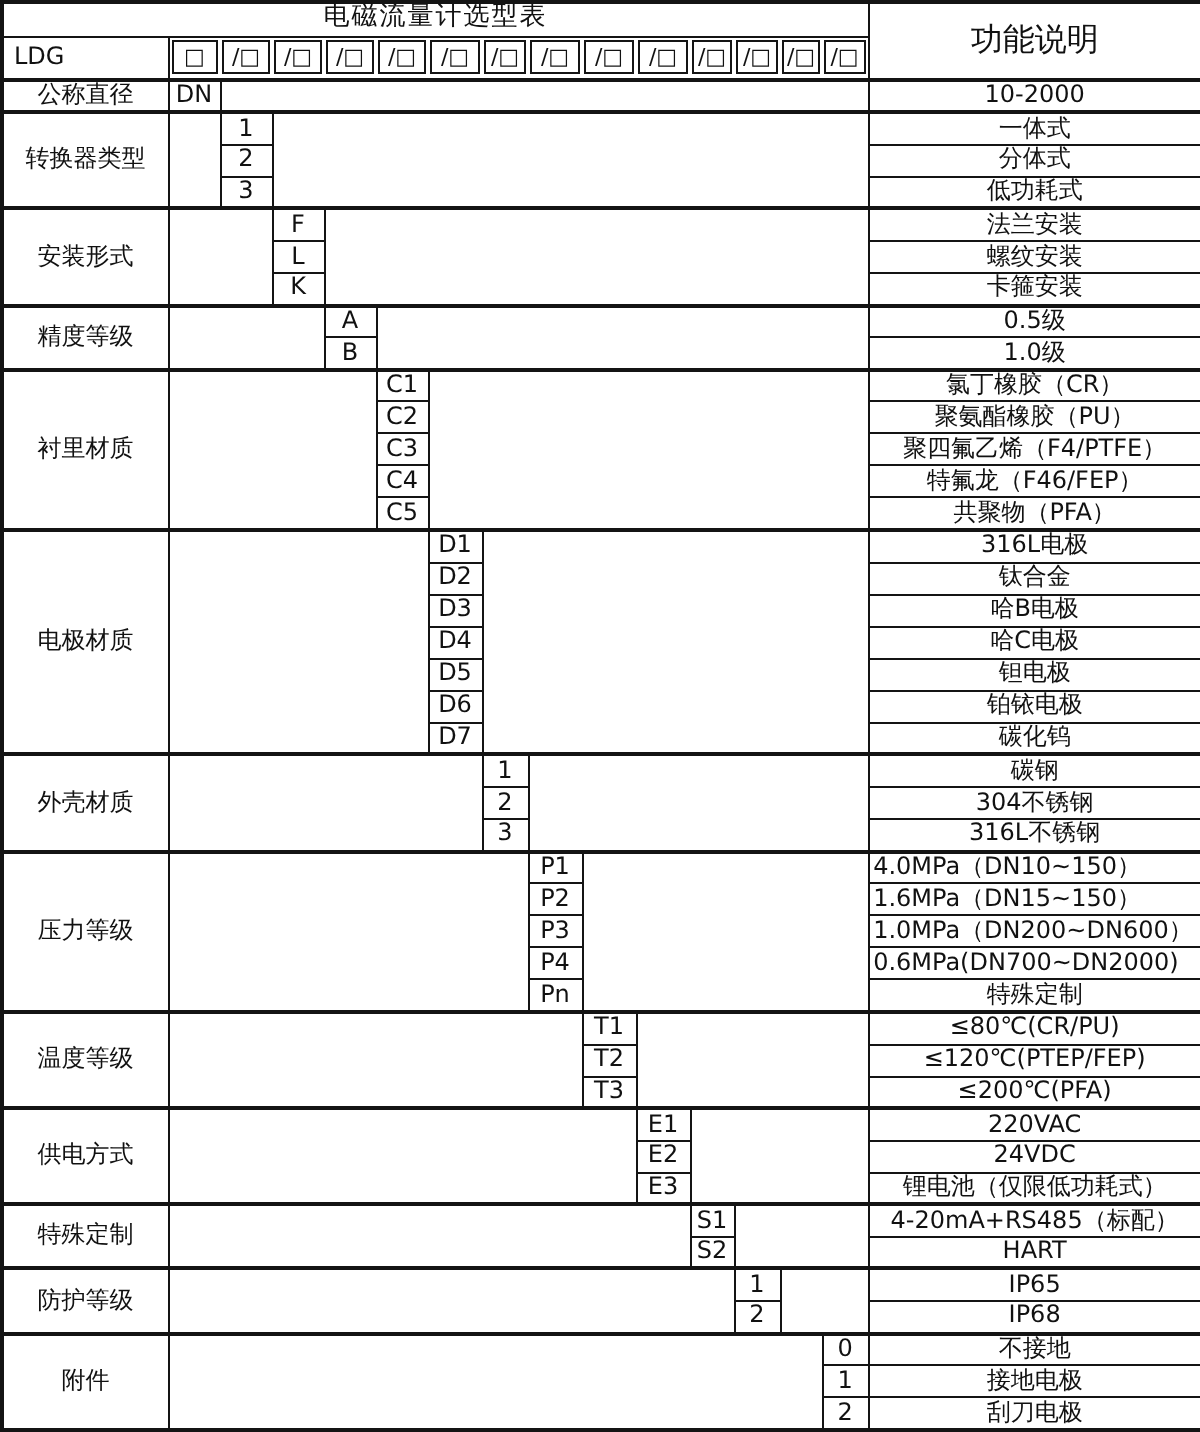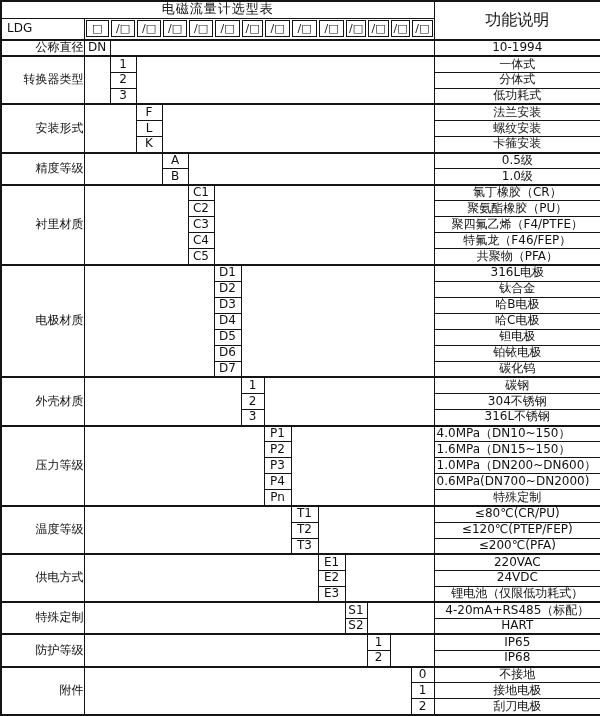--- a/index.html
+++ b/index.html
@@ -9,21 +9,21 @@
      line-height:1.15;overflow:hidden;white-space:nowrap;}
   tr{height:16px;}
   .r-title{height:17px;}
   .r-ldg{height:22px;}
   .title{font-size:13px;border-bottom:1px solid #141414;letter-spacing:1px;margin-left:24px;}
   .fhead{border-left:1px solid #141414;font-size:16px;}
   .ldg{text-align:left;padding-left:5px;border-right:1px solid #141414;margin-top:22px;}
   .slot{vertical-align:top;}
   .box{border:1px solid #141414;height:15px;margin:1px 1px 0 1px;
        font-size:11px;line-height:15px;text-align:center;}
-  .lbl{border-right:1px solid #141414;text-align:right;}
+  .lbl{border-right:1px solid #141414;}
   .code{border:1px solid #141414;}
   .blank{border:0;}
   .func{border-left:1px solid #141414;border-bottom:1px solid #141414;}
   .bs{border-top:2px solid #141414;}
   .al{text-align:left;padding-left:2px;margin-left:21px;}
 </style>
 </head>
 <body>
 
 <table>
@@ -95,21 +95,21 @@
         </td>
     <td class="slot">
           <div class="box">/□</div>
         </td>
   </tr>
 
   <tr>
     <td class="lbl bs">公称直径</td>
     <td class="code bs">DN</td>
     <td class="blank bs" colspan="13"></td>
-    <td class="func bs">10-1994</td>
+    <td class="func bs">10-2000</td>
   </tr>
 
   <tr>
     <td class="lbl bs" rowspan="3">转换器类型</td>
     <td class="blank bs" rowspan="3" colspan="1"></td>
     <td class="code bs">1</td>
     <td class="blank bs" rowspan="3" colspan="12"></td>
     <td class="func bs">一体式</td>
   </tr>
   <tr>

